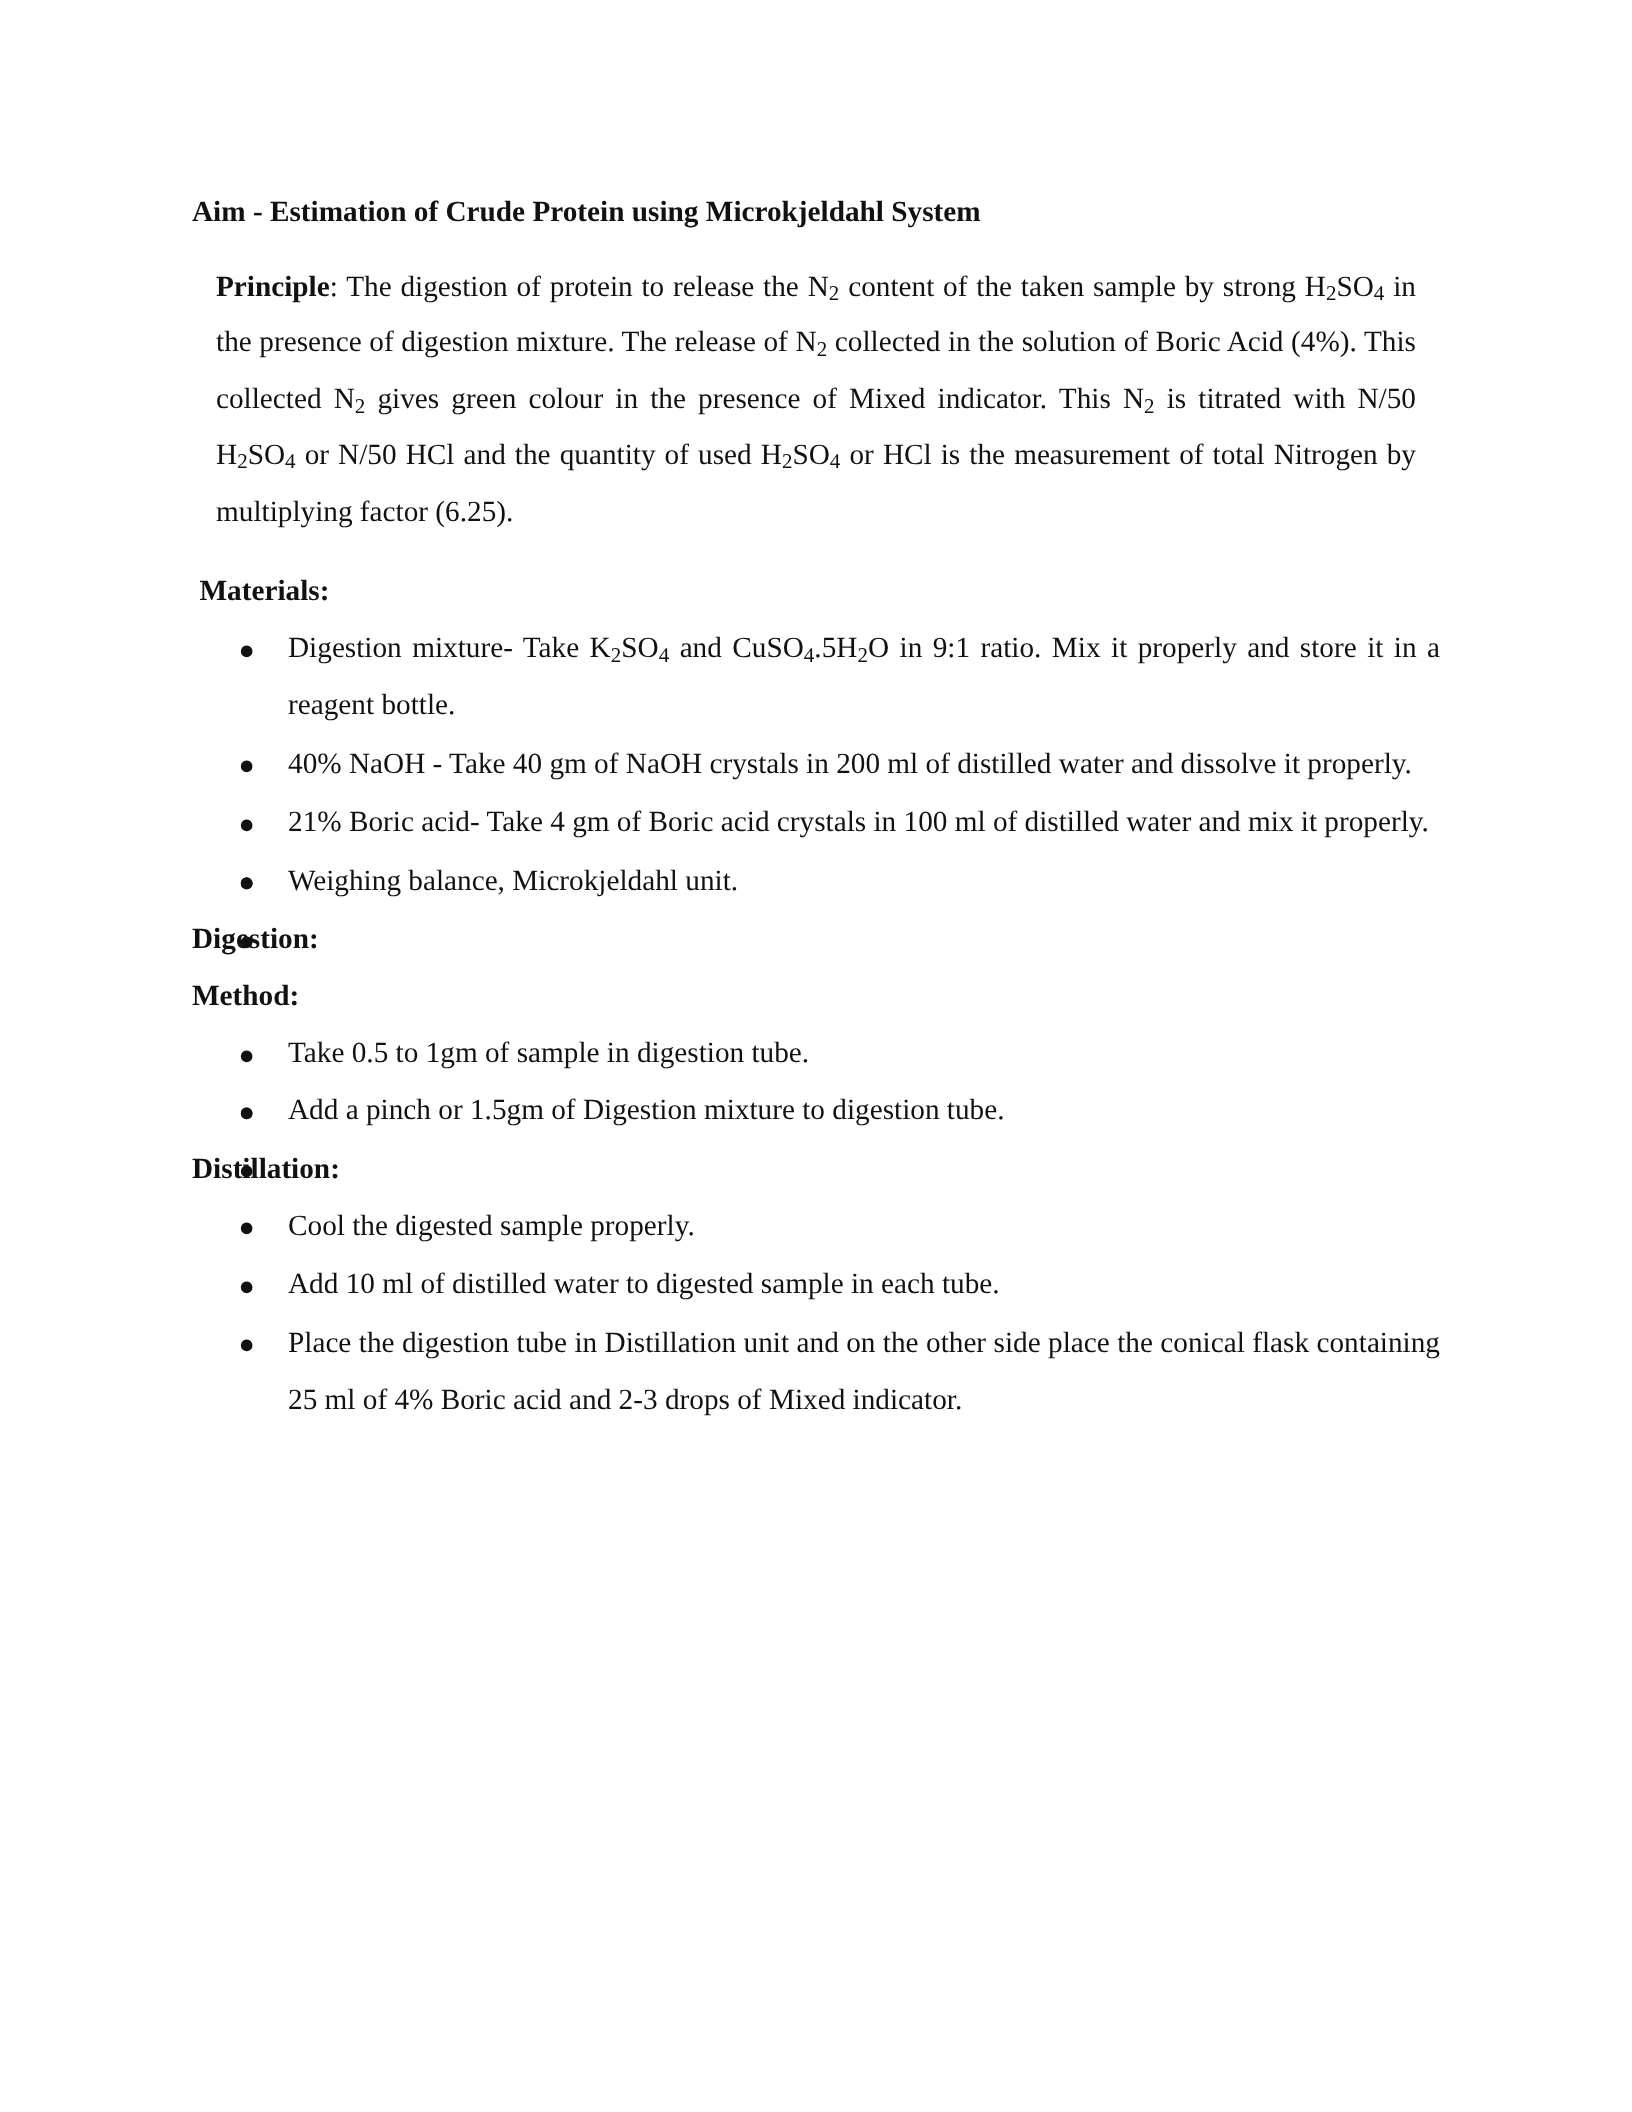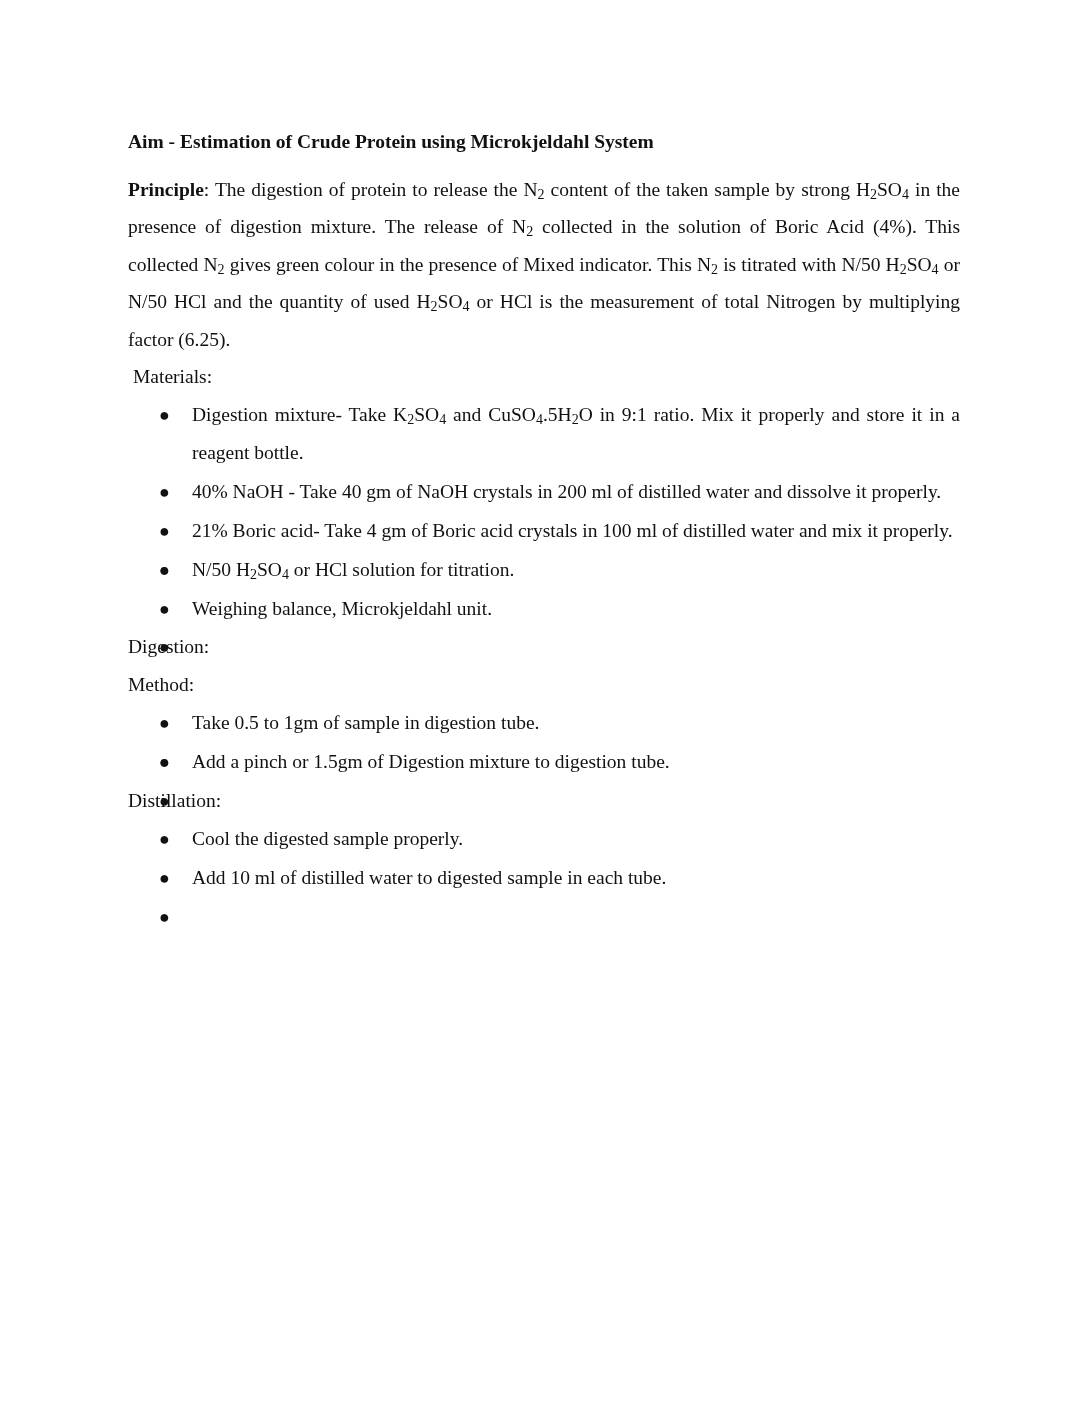--- a/index.html
+++ b/index.html
@@ -1,23 +1,23 @@
 <!DOCTYPE html>
 <html><head>
 <meta charset="utf-8">
 <style>
   html, body { margin: 0; padding: 0; background: #ffffff; }
   body { width: 1088px; height: 1408px; position: relative; overflow: hidden;
          font-family: "Liberation Serif", "DejaVu Serif", serif; color: #111; }
   .page { position: absolute; left: 0; top: 0; width: 1088px; height: 1280px; background: #fff; }
   .content { position: absolute; left: 128px; top: 126px; width: 832px; font-size: 19.5px; }
   .title { font-weight: bold; height: 31px; line-height: 31px; margin: 0 0 14px 0; font-size: 19.5px; }
-  .para { text-align: justify; line-height: 37.4px; margin: 0; }
+  .para { text-align: justify; line-height: 37.4px; margin: 16px; }
   .para b { font-weight: bold; }
-  .heading { font-weight: normal; line-height: 38px; height: 38px; margin: 0; }
+  .heading { font-weight: bold; line-height: 38px; height: 38px; margin: 0; }
   .heading.indent { padding-left: 5px; }
   ul.bullets { list-style: none; margin: 0; padding: 0; }
   ul.bullets li { position: relative; padding-left: 64px; line-height: 38.3px; text-align: justify; margin: 0 0 0.5px 0; }
   ul.bullets li .bullet { position: absolute; left: 31px; top: 0; font-size: 18px; }
   sub { font-size: 0.72em; vertical-align: -0.22em; line-height: 0; }
 </style>
 </head>
 <body>
 
 <div class="page">
@@ -29,34 +29,34 @@
     <p class="para">
       <b>Principle</b><span>: The digestion of protein to release the N<sub>2</sub> content of the taken sample by strong H<sub>2</sub>SO<sub>4</sub> in the presence of digestion mixture. The release of N<sub>2</sub> collected in the solution of Boric Acid (4%). This collected N<sub>2</sub> gives green colour in the presence of Mixed indicator. This N<sub>2</sub> is titrated with N/50 H<sub>2</sub>SO<sub>4</sub> or N/50 HCl and the quantity of used H<sub>2</sub>SO<sub>4</sub> or HCl is the measurement of total Nitrogen by multiplying factor (6.25).</span>
     </p>
 
     <div class="heading indent">Materials:</div>
     <ul class="bullets">
         <li><span class="bullet">●</span><span>Digestion mixture- Take K<sub>2</sub>SO<sub>4</sub> and CuSO<sub>4</sub>.5H<sub>2</sub>O in 9:1 ratio. Mix it properly and store it in a reagent bottle.</span></li>
         <li><span class="bullet">●</span><span>40% NaOH - Take 40 gm of NaOH crystals in 200 ml of distilled water and dissolve it properly.</span></li>
         <li><span class="bullet">●</span><span>21% Boric acid- Take 4 gm of Boric acid crystals in 100 ml of distilled water and mix it properly.</span></li>
         <li><span class="bullet">●</span></li>
-        <li><span class="bullet">●</span><span>N/50 H<sub>2</sub>SO<sub>4</sub> or HCl solution for titration.</span></li>
+        <li><span class="bullet">●</span></li>
         <li><span class="bullet">●</span><span>Weighing balance, Microkjeldahl unit.</span></li>
         <li><span class="bullet">●</span></li>
       </ul>
 
     <div class="heading">Digestion:</div>
     <div class="heading">Method:</div>
     <ul class="bullets">
         <li><span class="bullet">●</span><span>Take 0.5 to 1gm of sample in digestion tube.</span></li>
         <li><span class="bullet">●</span></li>
         <li><span class="bullet">●</span><span>Add a pinch or 1.5gm of Digestion mixture to digestion tube.</span></li>
         <li><span class="bullet">●</span></li>
       </ul>
 
     <div class="heading">Distillation:</div>
     <ul class="bullets">
         <li><span class="bullet">●</span><span>Cool the digested sample properly.</span></li>
         <li><span class="bullet">●</span><span>Add 10 ml of distilled water to digested sample in each tube.</span></li>
-        <li><span class="bullet">●</span></li>
+        <li><span class="bullet">●</span><span>Place the digestion tube in Distillation unit and on the other side place the conical flask containing 25 ml of 4% Boric acid and 2-3 drops of Mixed indicator.</span></li>
       </ul>
   </div>
 </div>
 
 </body></html>

